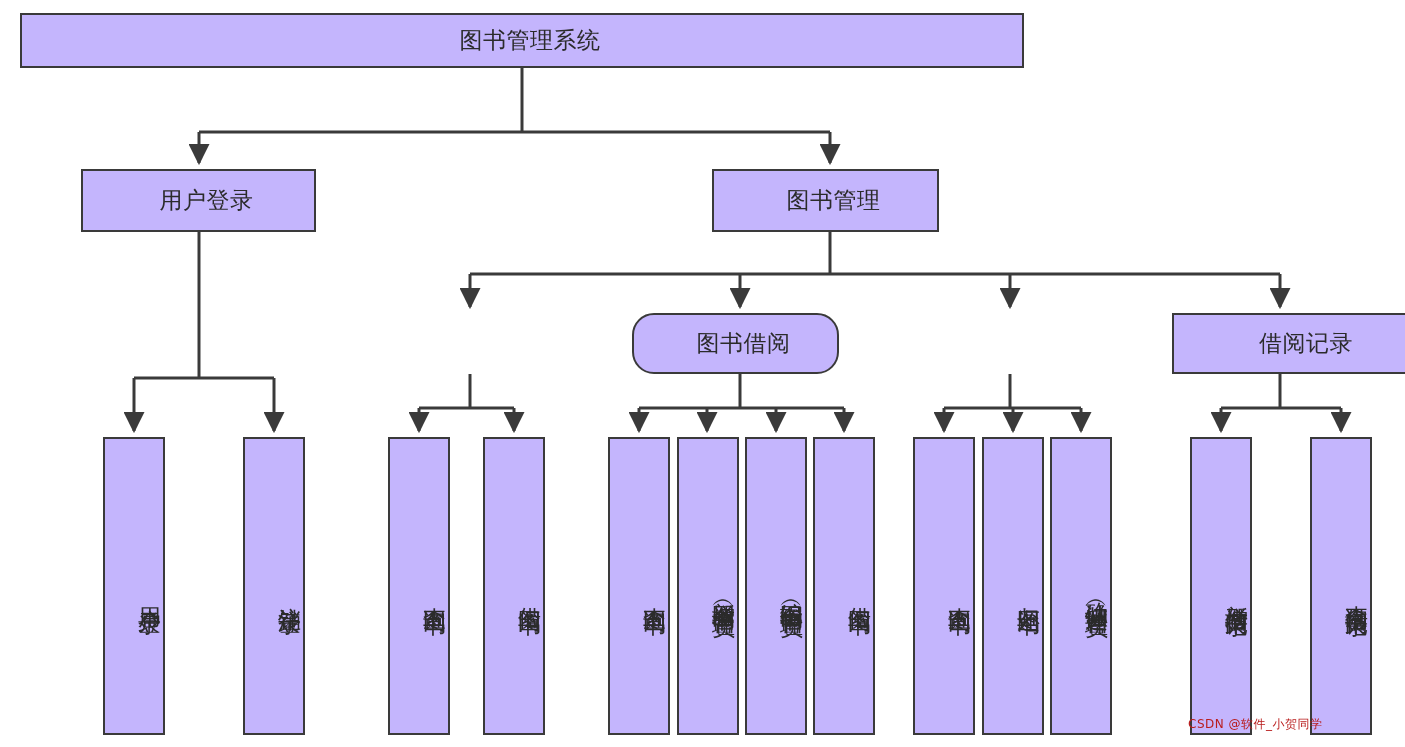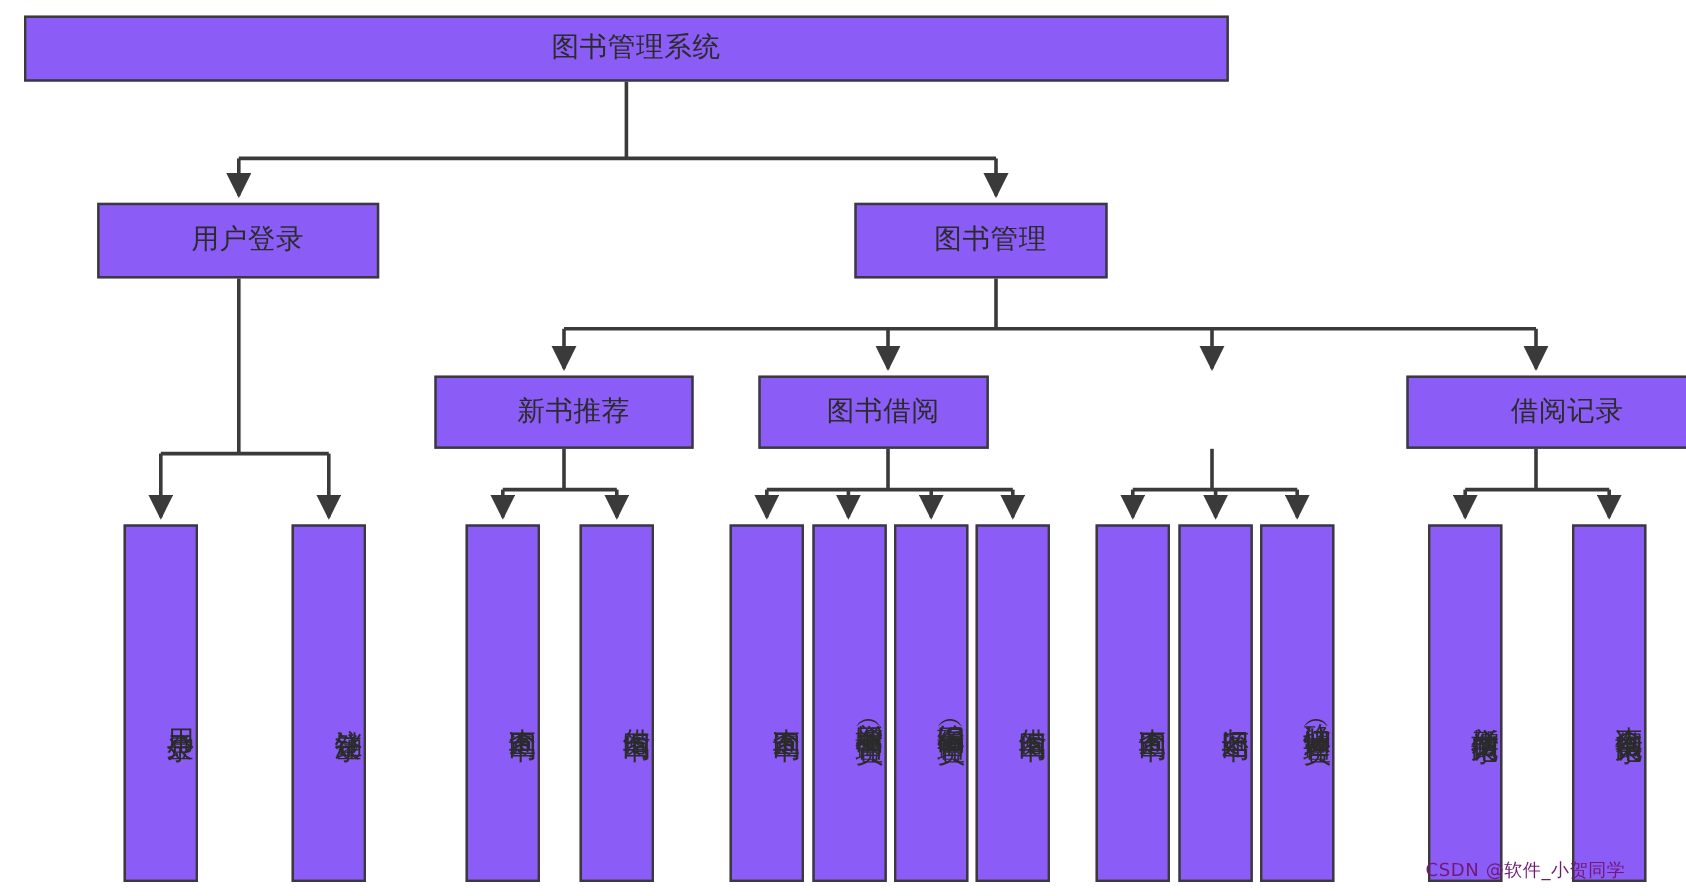--- a/index.html
+++ b/index.html
@@ -23,21 +23,21 @@
     left: 0;
     top: 0;
     width: 1405px;
     height: 747px;
     pointer-events: none;
   }
   .node {
     position: absolute;
     box-sizing: border-box;
     border: 2.5px solid #3a3a3a;
-    background: #8b5cf6;
+    background: #c4b5fd;
     color: #2b2b2b;
     display: flex;
     align-items: center;
     justify-content: center;
     text-align: center;
     line-height: 1.18;
     padding-left: 16px;
   }
   .node.horiz {
     font-size: 23px;
@@ -53,22 +53,22 @@
     justify-content: center;
   }
   .node.vert span {
     writing-mode: vertical-rl;
     text-orientation: upright;
   }
   .watermark {
     position: absolute;
     left: 1188px;
     top: 716px;
-    font-size: 15px;
-    color: #701a75;
+    font-size: 12px;
+    color: #b91c1c;
     letter-spacing: 0.5px;
     white-space: nowrap;
   }
 </style>
 </head>
 <body>
 
 <div id="canvas">
 
   <svg class="edges" viewBox="0 0 1405 747" xmlns="http://www.w3.org/2000/svg">
@@ -121,28 +121,25 @@
     </g>
   </svg>
 
   <div class="node horiz" style="left:20px; top:13px; width:1004px; height:55px;">
     <span>图书管理系统</span>
   </div>
 
   <div class="node horiz" style="left:81px; top:169px; width:235px; height:63px;">
     <span>用户登录</span>
   </div>
-  <div class="node horiz" style="left:712px; top:169px; width:211px; height:63px;">
+  <div class="node horiz" style="left:712px; top:169px; width:227px; height:63px;">
     <span>图书管理</span>
   </div>
 
-  <div class="node horiz" style="left:362px; top:313px; width:216px; height:61px;">
-    <span>新书推荐</span>
-  </div>
-  <div class="node horiz" style="left:632px; top:313px; width:192px; height:61px;">
+  <div class="node horiz" style="left:632px; top:313px; width:207px; height:61px;border-radius:22px;">
     <span>图书借阅</span>
   </div>
   <div class="node horiz" style="left:1172px; top:313px; width:252px; height:61px;">
     <span>借阅记录</span>
   </div>
 
   <div class="node vert" style="left:103px; top:437px; width:62px; height:298px;">
     <span>用户登录</span>
   </div>
   <div class="node vert" style="left:243px; top:437px; width:62px; height:298px;">

